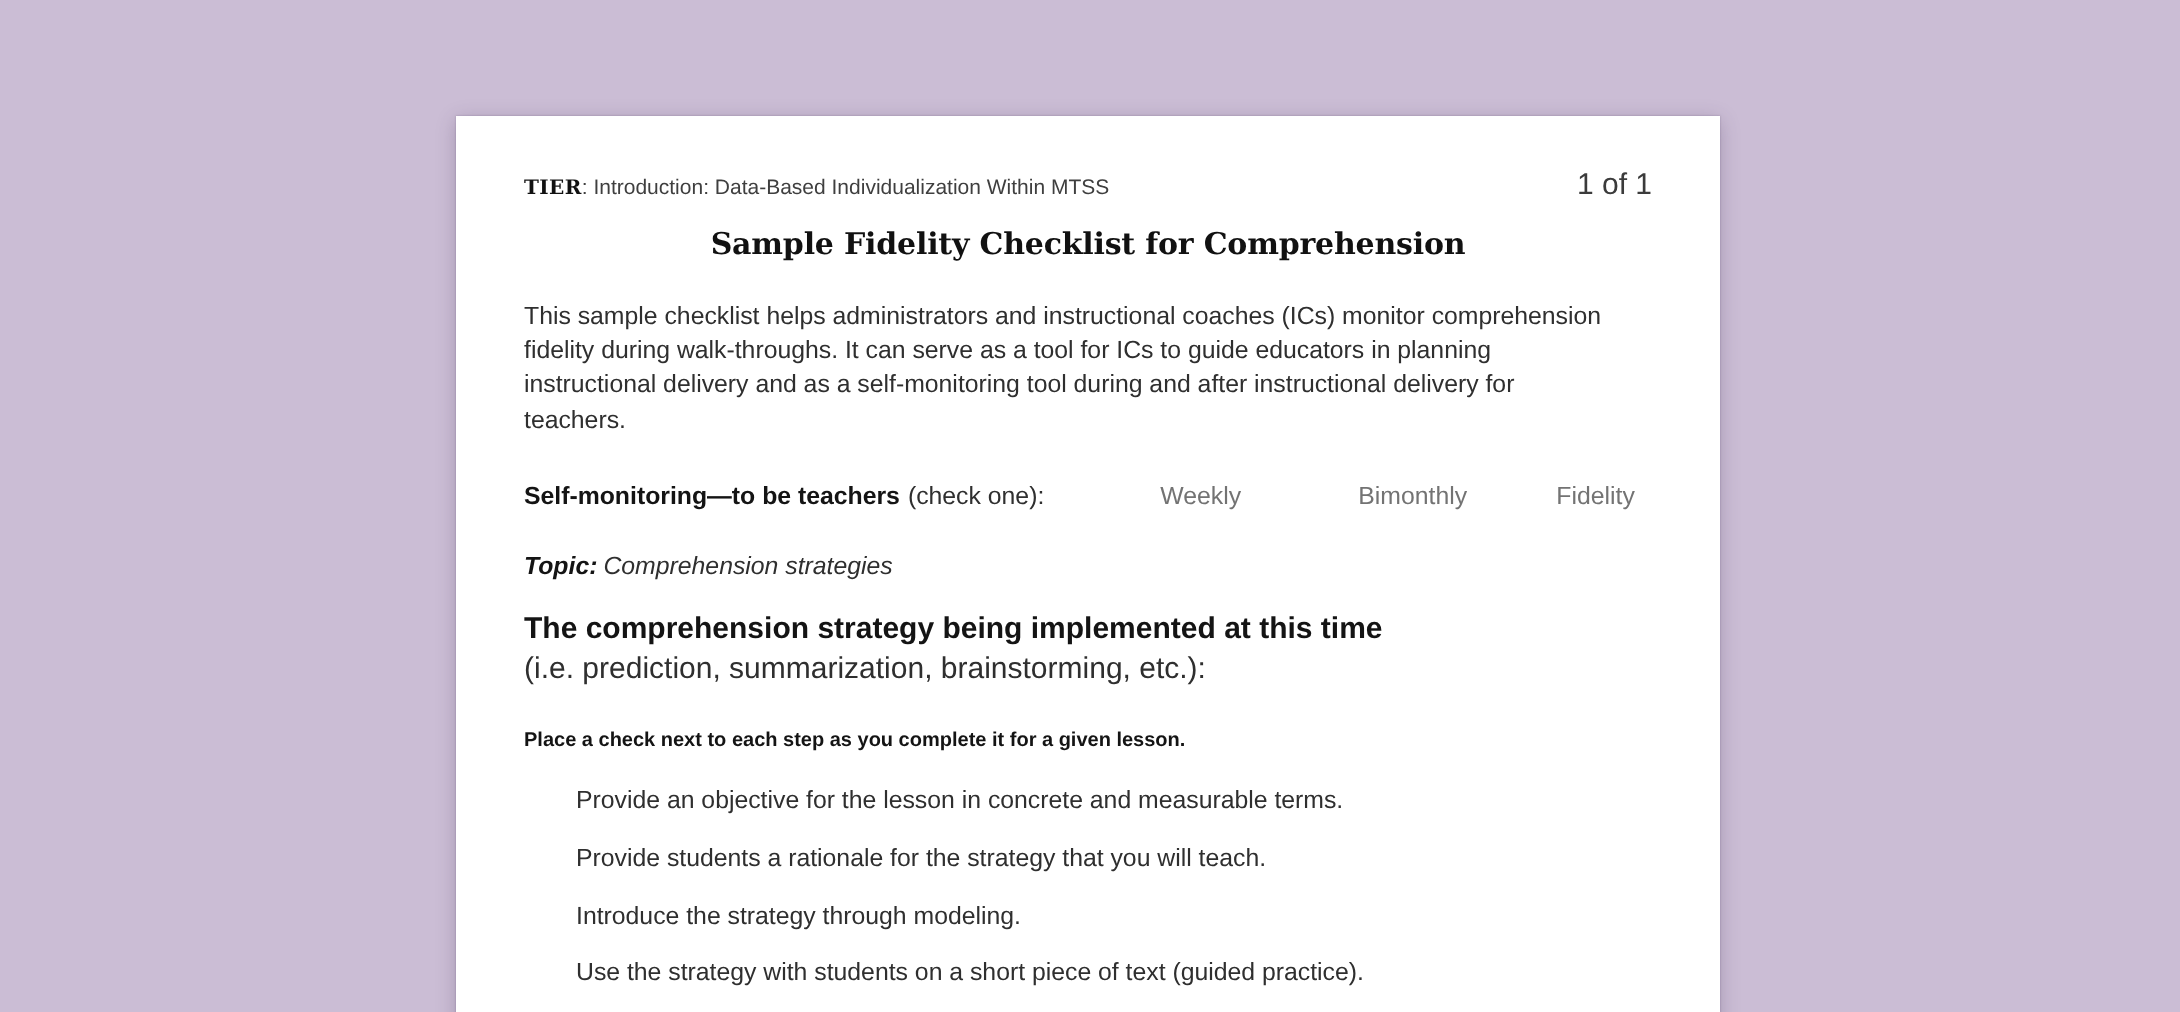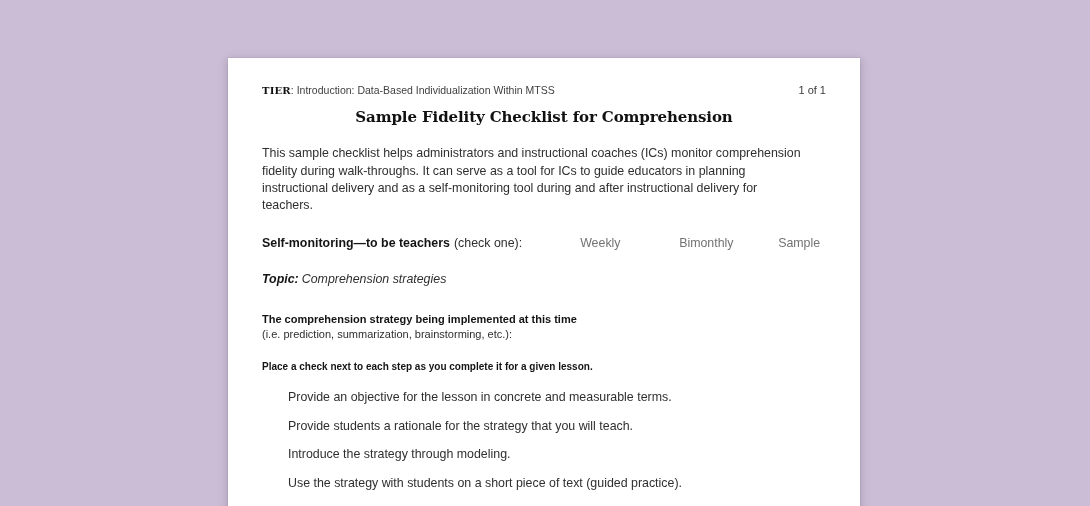--- a/index.html
+++ b/index.html
@@ -51,21 +51,21 @@
     font-family: "DejaVu Serif", "Liberation Serif", serif;
     font-weight: 700;
     font-size: 10px;
     letter-spacing: 0.2px;
     color: #111111;
   }
   .header-rest {
     color: #3f3f3f;
   }
   .page-count {
-    font-size: 11px;
+    font-size: 15px;
     color: #3b3b3b;
     white-space: nowrap;
   }
 
   
   .doc-title {
     margin: 12px 0 0 0;
     text-align: center;
     font-family: "DejaVu Serif", "Liberation Serif", serif;
     font-weight: 700;
@@ -119,22 +119,22 @@
     font-size: 12.4px;
     color: #2f2f2f;
     line-height: 1.35;
     font-style: italic;
   }
   .topic-row .field-label {
     margin-right: 3px;
   }
 
   .strategy-block {
-    margin-top: 25px;
-    font-size: 11px;
+    margin-top: 13px;
+    font-size: 15px;
     line-height: 1.32;
     color: #2f2f2f;
   }
   .strategy-head {
     font-weight: 700;
     color: #141414;
   }
   .strategy-sub {
     color: #2f2f2f;
   }
@@ -176,21 +176,21 @@
     <h1 class="doc-title">Sample Fidelity Checklist for Comprehension</h1>
 
     <p class="intro">This sample checklist helps administrators and instructional coaches (ICs) monitor comprehension fidelity during walk-throughs. It can serve as a tool for ICs to guide educators in planning instructional delivery and as a self-monitoring tool during and after instructional delivery for teachers.</p>
 
     <div class="field-row">
       <span class="field-label">Self-monitoring—to be teachers</span>
       <span class="field-note" style="margin-left:4px;">(check one):</span>
       <span class="freq-options">
         <span class="freq-option">Weekly</span>
         <span class="freq-option">Bimonthly</span>
-        <span class="freq-option">Sample</span>
+        <span class="freq-option">Fidelity</span>
       </span>
     </div>
 
     <div class="topic-row">
       <span class="field-label">Topic:</span><span>Comprehension strategies</span>
     </div>
 
     <div class="strategy-block">
       <div class="strategy-head">The comprehension strategy being implemented at this time</div>
       <div class="strategy-sub">(i.e. prediction, summarization, brainstorming, etc.):</div>

